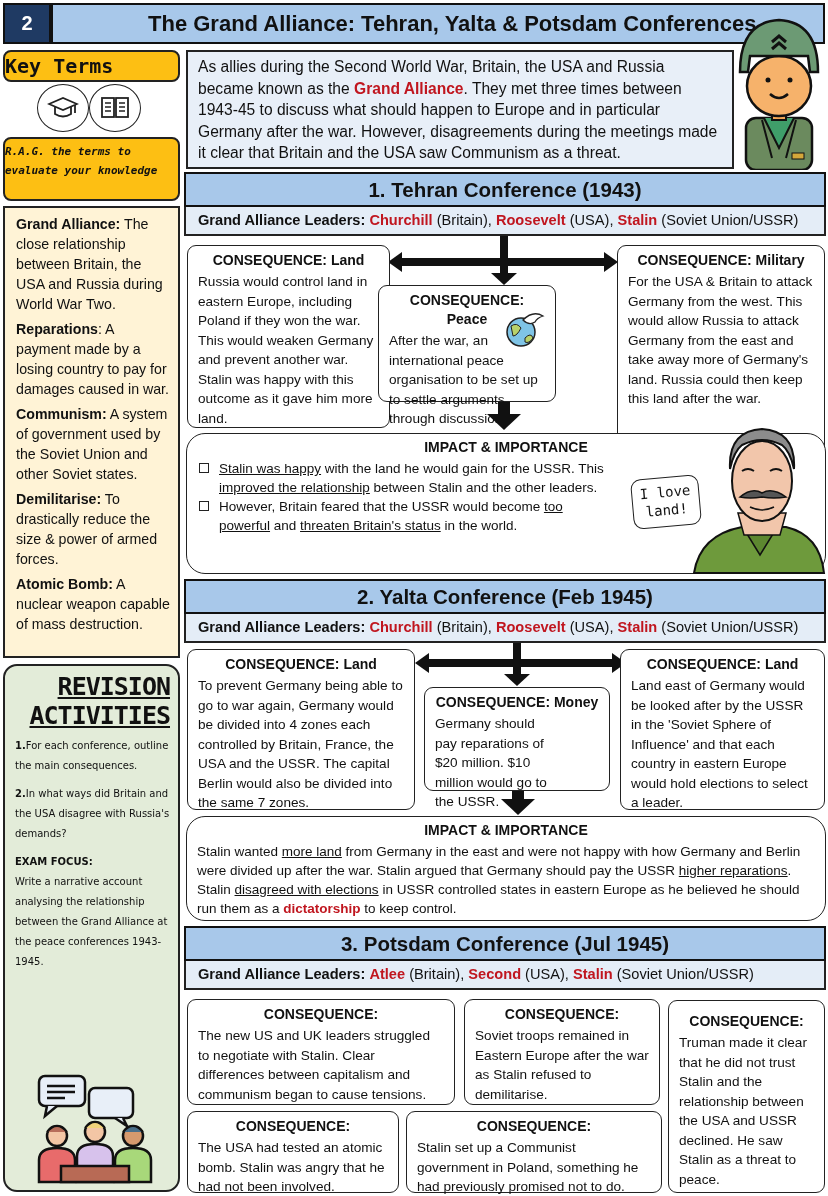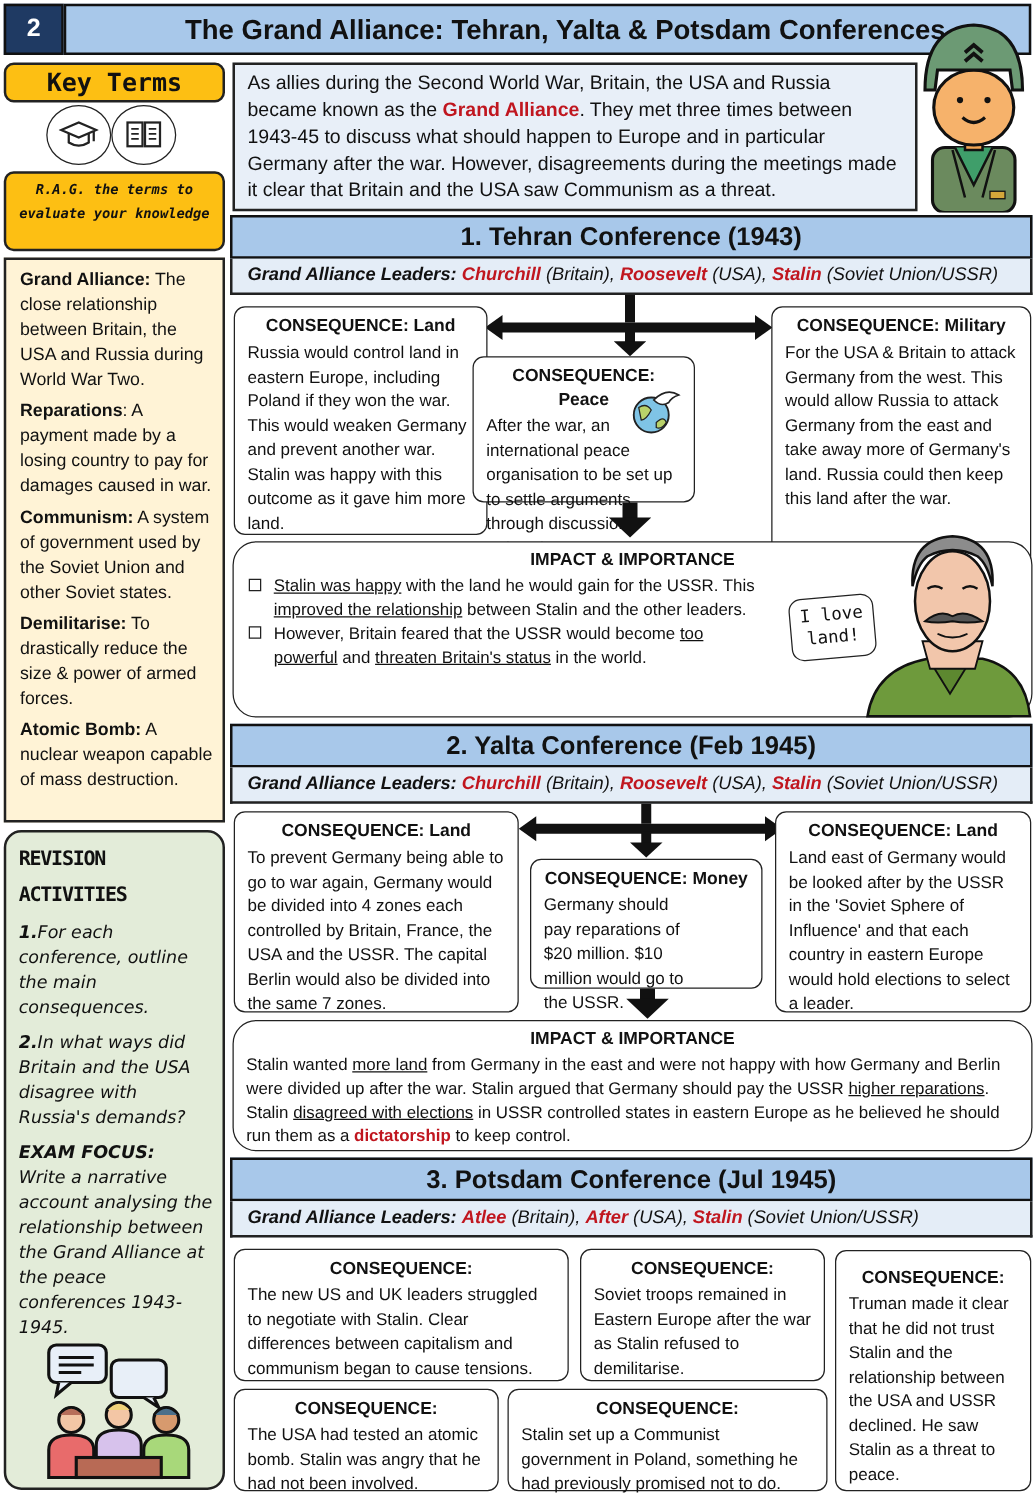--- a/index.html
+++ b/index.html
@@ -8,41 +8,41 @@
   .abs { position: absolute; }
   .red { color: #c0161f; font-weight: bold; }
   .u { text-decoration: underline; }
   b { font-weight: bold; }
 
   
   #num-box { left: 3px; top: 3px; width: 48px; height: 41px; background: #1f3a63; border: 2px solid #111; color: #fff; font-weight: bold; font-size: 20px; display: flex; align-items: center; justify-content: center; }
   #title-bar { left: 51px; top: 3px; width: 774px; height: 41px; background: #a8c8ea; border: 2px solid #111; display: flex; align-items: center; padding-left: 95px; font-weight: bold; font-size: 22px; }
 
   
-  .yellow-pill { background: #fdbf13; border: 2px solid #222; border-radius: 8px; text-align: center; font-family: "DejaVu Sans Mono", monospace; font-weight: bold; }
+  .yellow-pill { background: #fdbf13; border: 2px solid #222; border-radius: 8px; font-family: "DejaVu Sans Mono", monospace; font-weight: bold; }
   #key-terms { left: 3px; top: 50px; width: 177px; height: 32px; font-size: 20px; line-height: 28px; }
   #icons-wrap { left: 35px; top: 84px; width: 110px; height: 48px; }
   .circle { position: absolute; top: 0; width: 52px; height: 48px; border: 1.5px solid #222; border-radius: 50%; background: #fff; display: flex; align-items: center; justify-content: center; font-size: 24px; }
   #rag-box { left: 3px; top: 137px; width: 177px; height: 64px; font-size: 11px; line-height: 19px; padding-top: 3px; font-style: italic; }
   #terms-box { left: 3px; top: 206px; width: 177px; height: 452px; background: #fff3d6; border: 2px solid #222; padding: 6px 8px 4px 11px; font-size: 14.2px; line-height: 20px; }
   #terms-box .term { margin-bottom: 5px; }
 
   #revision-box { left: 3px; top: 664px; width: 177px; height: 528px; background: #e3ecd9; border: 2.5px solid #222; border-radius: 14px; padding: 6px 8px 0 10px; font-family: "DejaVu Sans", sans-serif; }
-  #rev-title { font-family: "DejaVu Sans Mono", monospace; font-weight: bold; font-size: 16px; line-height: 29px; text-align: left; letter-spacing: -1px; margin-bottom: 6px; }
-  .rev-item { font-size: 14px; line-height: 20px; margin-bottom: 8px; font-style: italic; }
+  #rev-title { font-family: "DejaVu Sans Mono", monospace; font-weight: bold; font-size: 25px; line-height: 29px; text-align: right; letter-spacing: -1px; margin-bottom: 6px; text-decoration: underline; }
+  .rev-item { font-size: 10px; line-height: 20px; margin-bottom: 8px; }
   .rev-item b { font-weight: bold; }
   #people-icon { position: absolute; left: 26px; bottom: 6px; width: 128px; height: 110px; }
 
   
   #intro-box { left: 186px; top: 50px; width: 548px; height: 119px; background: #e8eff8; border: 2px solid #222; padding: 4px 10px; font-size: 15.6px; line-height: 21.6px; }
   #soldier { left: 732px; top: 8px; width: 94px; height: 162px; }
 
   
   .sec-head { left: 184px; width: 642px; height: 35px; background: #a8c8ea; border: 2px solid #111; text-align: center; font-weight: bold; font-size: 20.5px; line-height: 31px; }
-  .leaders { left: 184px; width: 642px; height: 29px; background: #e4edf7; border: 2px solid #222; border-top: 0; padding-left: 12px; font-size: 14.6px; line-height: 26px; font-style: italic; }
+  .leaders { left: 184px; width: 642px; height: 29px; background: #e4edf7; border: 2px solid #222; border-top: 0; padding-left: 12px; font-size: 14.6px; line-height: 26px; }
 
   .card { background: #fff; border: 1.6px solid #222; border-radius: 9px; padding: 5px 10px; font-size: 13.6px; line-height: 19.5px; }
   .card .ct { font-weight: bold; text-align: center; font-size: 14px; line-height: 19px; margin-bottom: 2px; }
 
   .impact { background: #fff; border: 1.6px solid #222; border-radius: 19px; padding: 4px 10px; font-size: 13.5px; line-height: 19px; }
   .impact .ct { font-weight: bold; text-align: center; font-size: 14px; margin-bottom: 2px; }
   .bullet { position: relative; padding-left: 22px; }
   .bullet .box { position: absolute; left: 2px; top: 4px; width: 10px; height: 10px; border: 1.4px solid #222; }
 
   .arrow-h { height: 8px; background: #111; }
@@ -216,21 +216,21 @@
 <div class="abs head-d head-d-big" style="left:501px;top:799px"></div>
 
 <div class="abs impact" style="left:186px;top:816px;width:640px;height:105px">
   <div class="ct">IMPACT &amp; IMPORTANCE</div>
   <div><span>Stalin wanted </span><span class="u">more land</span><span> from Germany in the east and were not happy with how Germany and Berlin were divided up after the war. Stalin argued that Germany should pay the USSR </span><span class="u">higher reparations</span><span>. Stalin </span><span class="u">disagreed with elections</span><span> in USSR controlled states in eastern Europe as he believed he should run them as a </span><span class="red">dictatorship</span><span> to keep control.</span></div>
 </div>
 
 <div class="abs sec-head" style="top:926px"><span>3. Potsdam Conference (Jul 1945)</span></div>
 <div class="abs leaders" style="top:961px">
   <b>Grand Alliance Leaders:</b>
-  <span class="red">Atlee</span><span> (Britain), </span><span class="red">After</span><span> (USA), </span><span class="red">Stalin</span><span> (Soviet Union/USSR)</span>
+  <span class="red">Atlee</span><span> (Britain), </span><span class="red">Second</span><span> (USA), </span><span class="red">Stalin</span><span> (Soviet Union/USSR)</span>
 </div>
 
 <div class="abs card" style="left:187px;top:999px;width:268px;height:106px">
   <div class="ct">CONSEQUENCE:</div>
   <div>The new US and UK leaders struggled to negotiate with Stalin.  Clear differences between capitalism and communism began to cause tensions.</div>
 </div>
 <div class="abs card" style="left:464px;top:999px;width:196px;height:106px">
   <div class="ct">CONSEQUENCE:</div>
   <div>Soviet troops remained in Eastern Europe after the war as Stalin refused to demilitarise.</div>
 </div>

